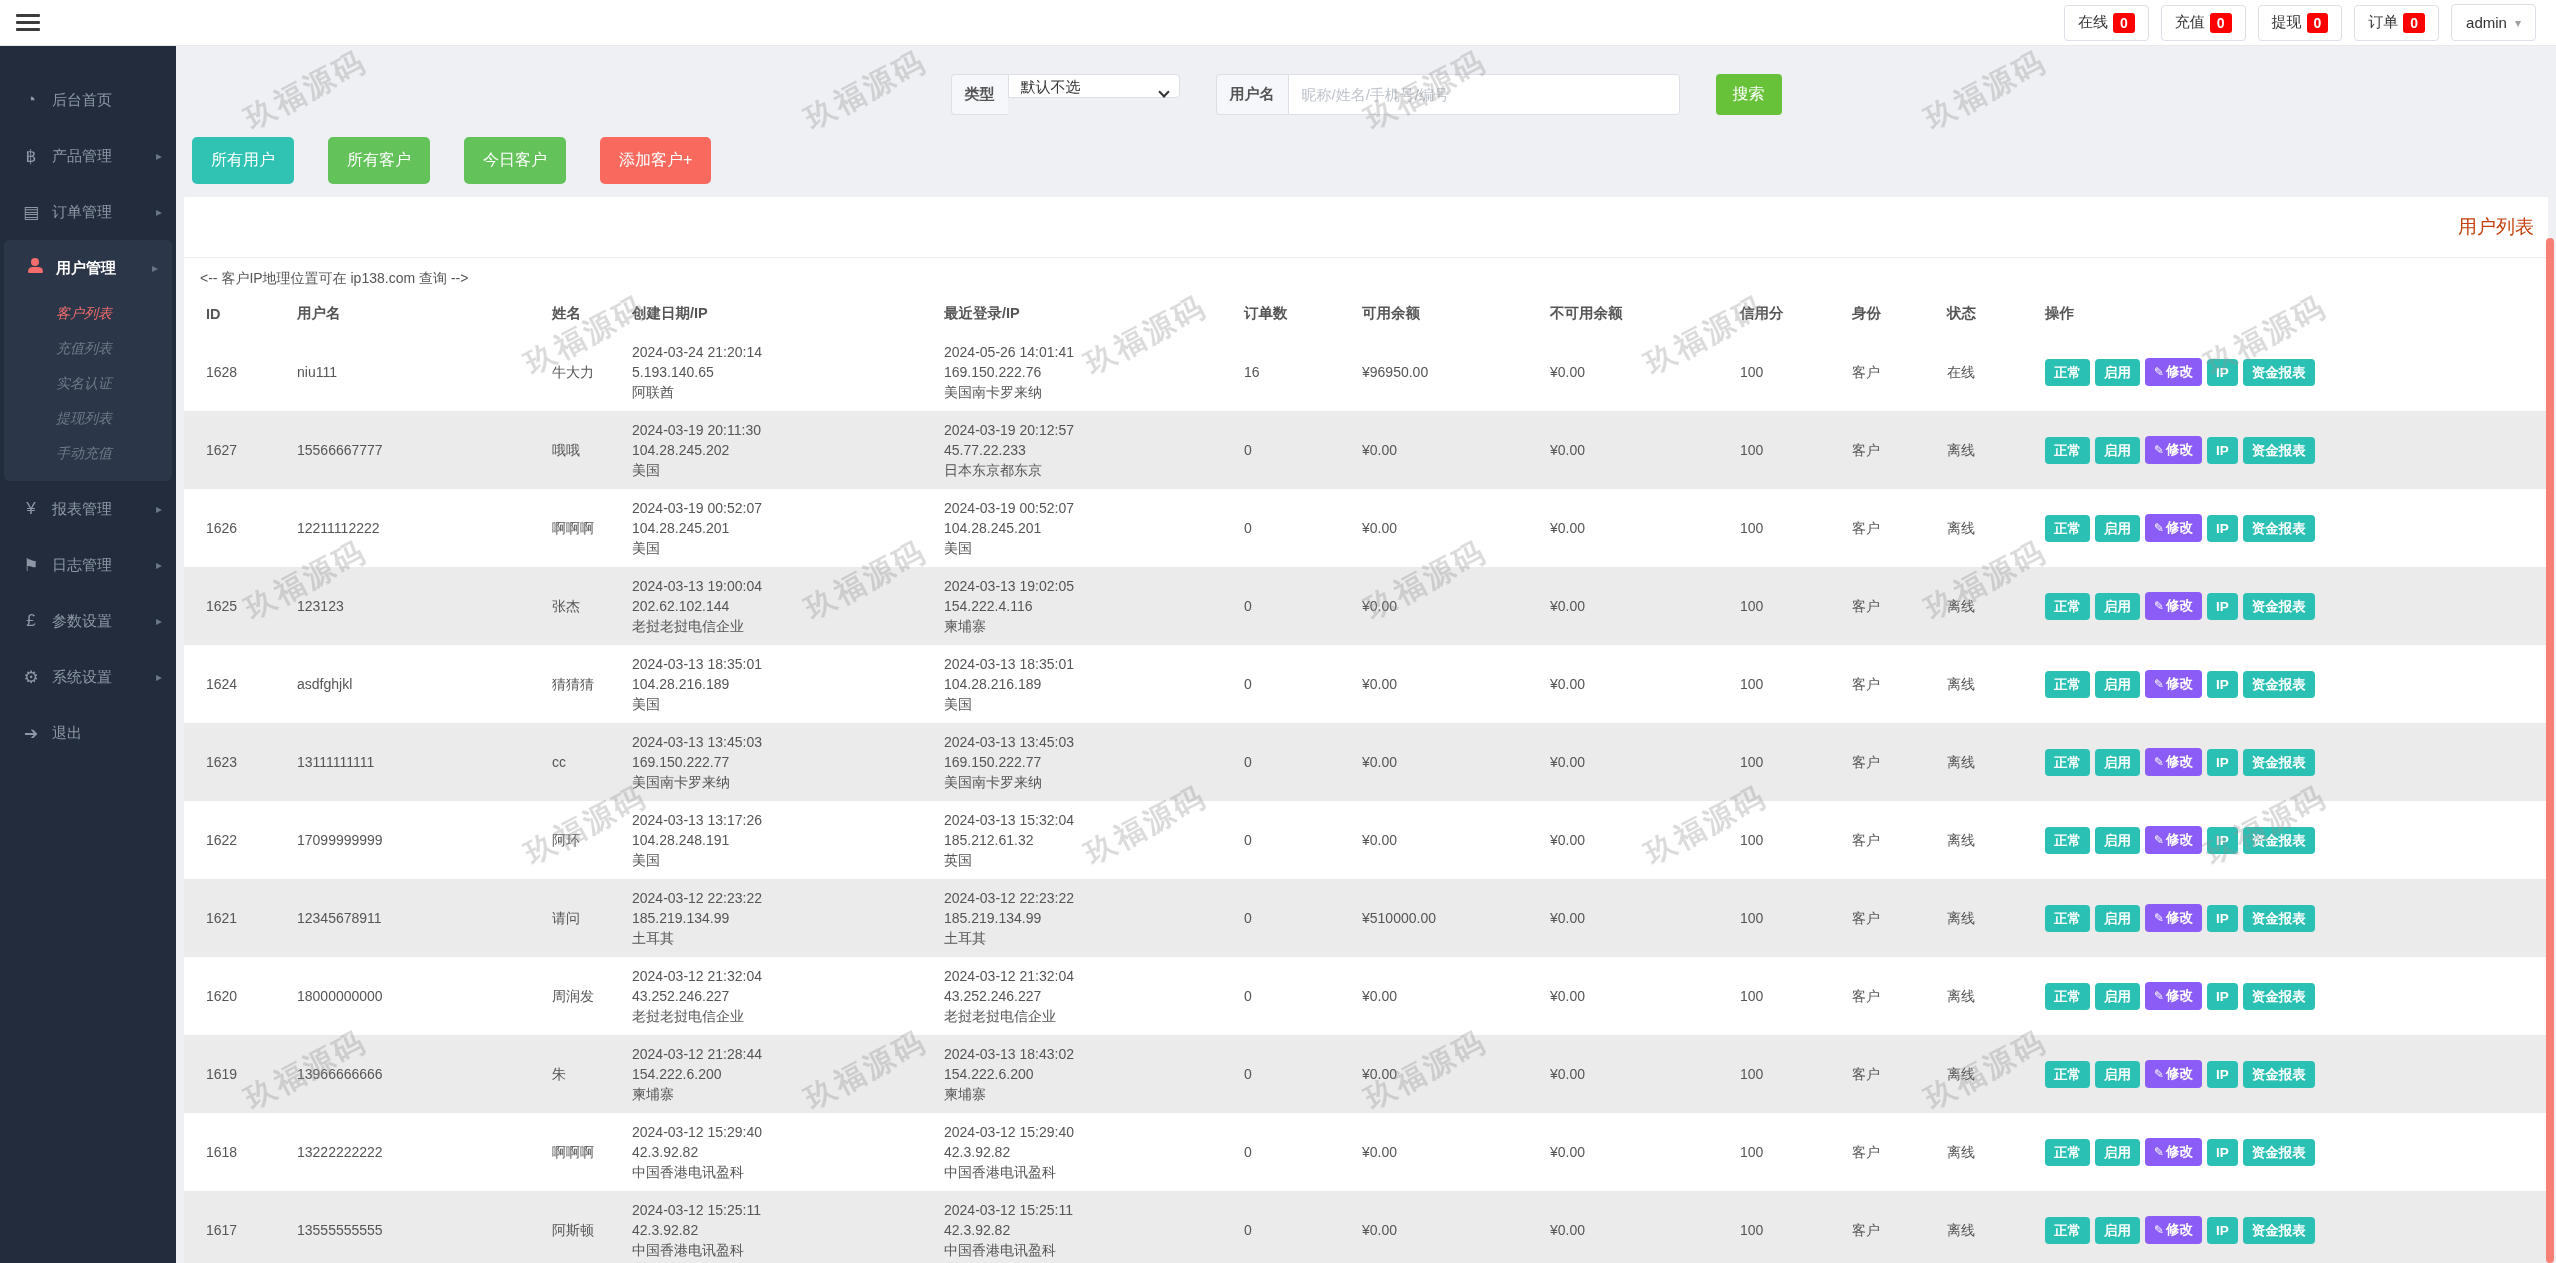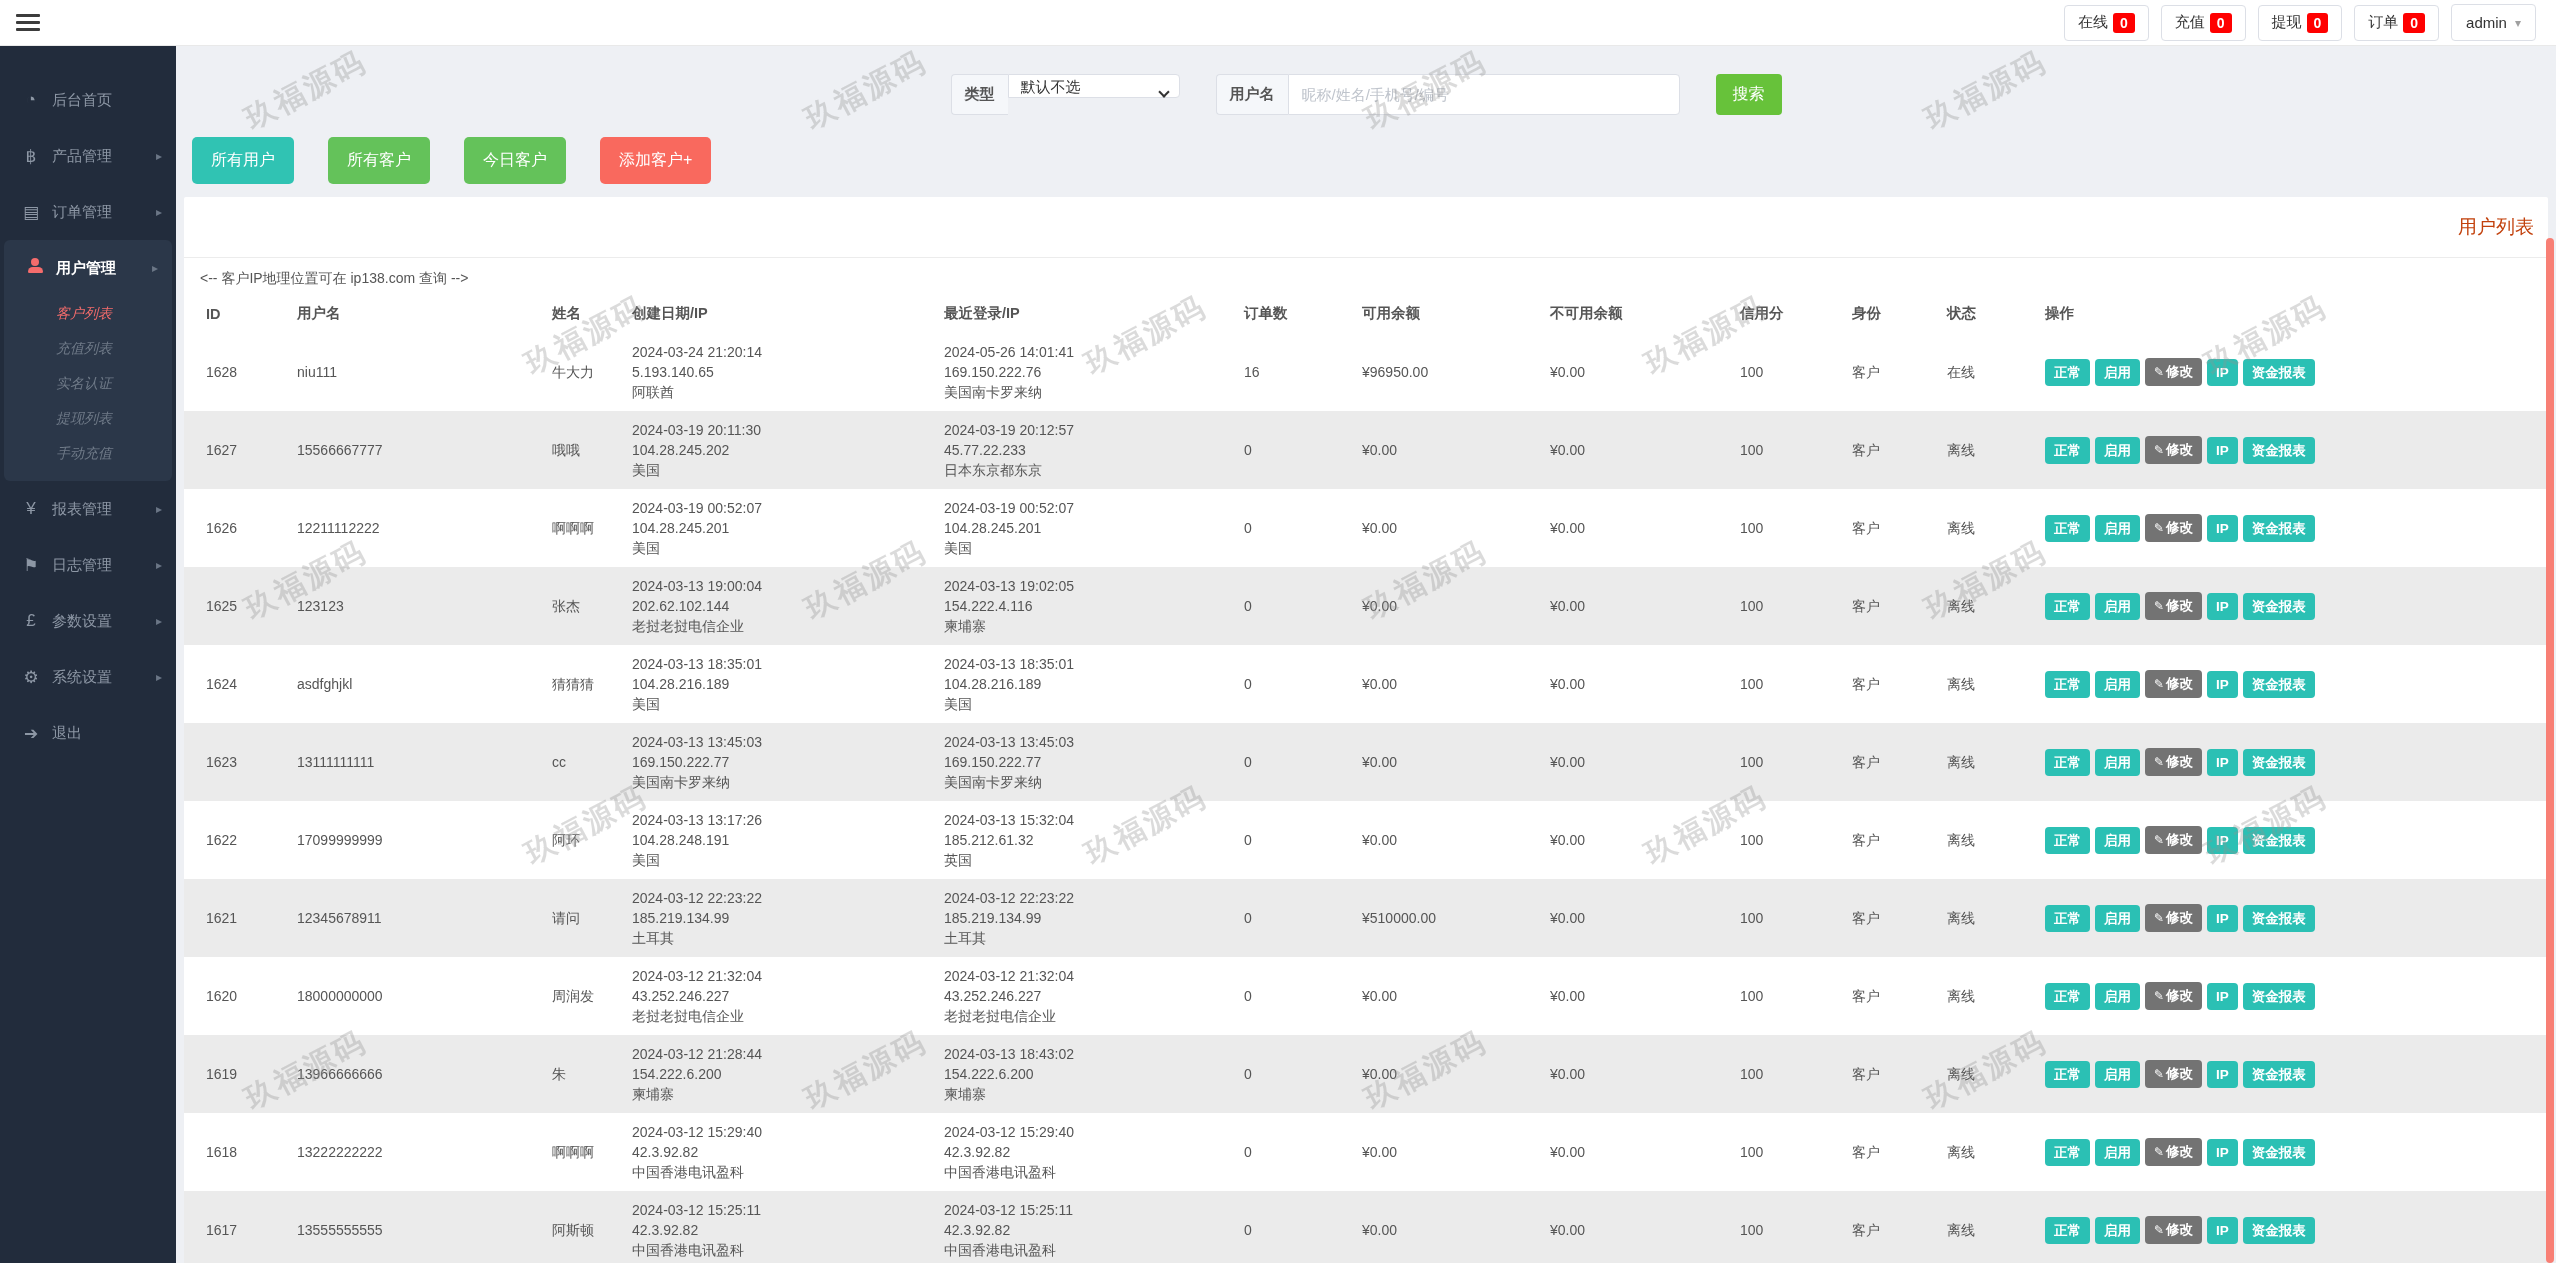--- a/index.html
+++ b/index.html
@@ -79,21 +79,21 @@
     line-height:20px; overflow:hidden; white-space:nowrap; }
   table.users tbody tr { height:78px; }
   table.users tbody tr:nth-child(even) { background:#ebebeb; }
   table.users tbody tr:nth-child(odd) { background:#fff; }
   .cell-red { color:#ff0000; }
   .status-online { color:#ff0000; }
   .status-offline { color:#3a3a3a; }
   .actions { display:flex; gap:5px; align-items:center;font-weight:bold; }
   .abtn { color:#fff; font-size:13.5px; padding:6px 9px; border-radius:4px;
     background:#2bc0b4; cursor:pointer; white-space:nowrap; line-height:15px; }
-  .abtn.red { background:#737373; }
+  .abtn.red { background:#8b5cf6; }
   .abtn .pencil { font-size:12px; margin-right:2px; }
 
   
   .wm { position:absolute; z-index:15; pointer-events:none; font-size:30px; font-weight:bold;
     color:rgba(145,145,145,0.33); transform:rotate(-28deg); letter-spacing:3px; white-space:nowrap; }
   .scroll-thumb { position:absolute; right:2px; top:238px; bottom:0; width:8px;
     background:#f87f75; border-radius:4px; z-index:50; cursor:pointer; }
 </style>
 </head>
 <body>

